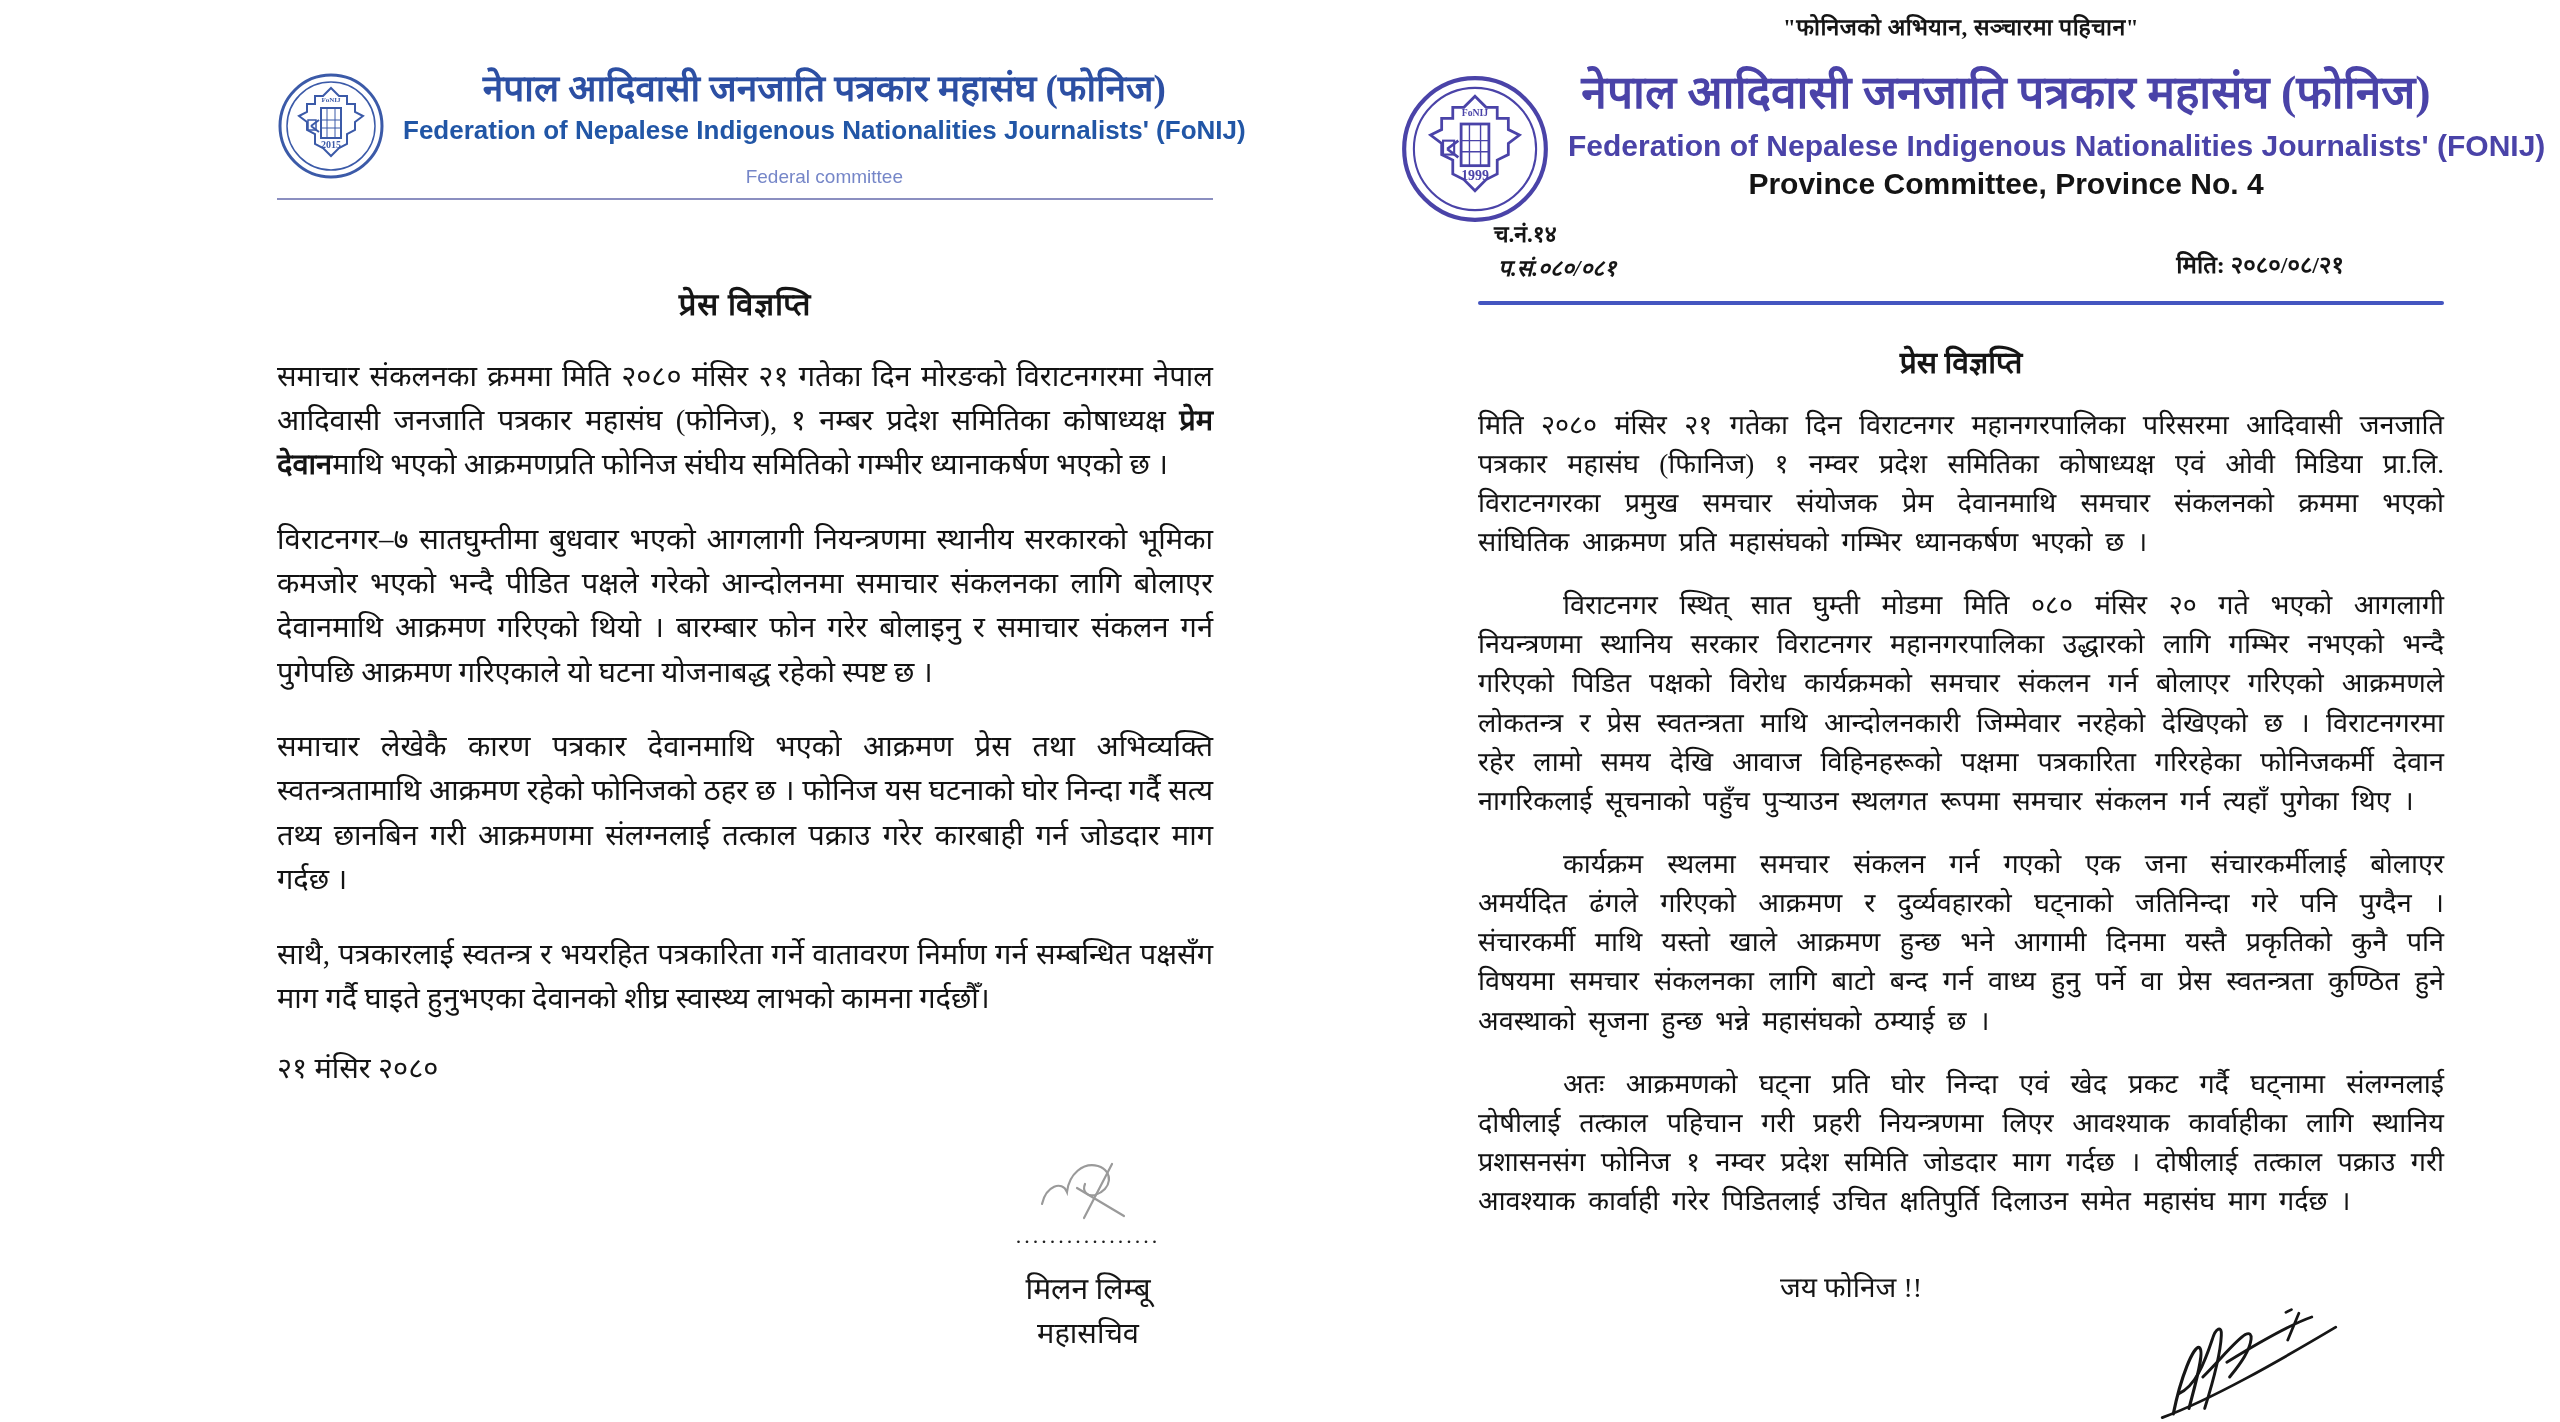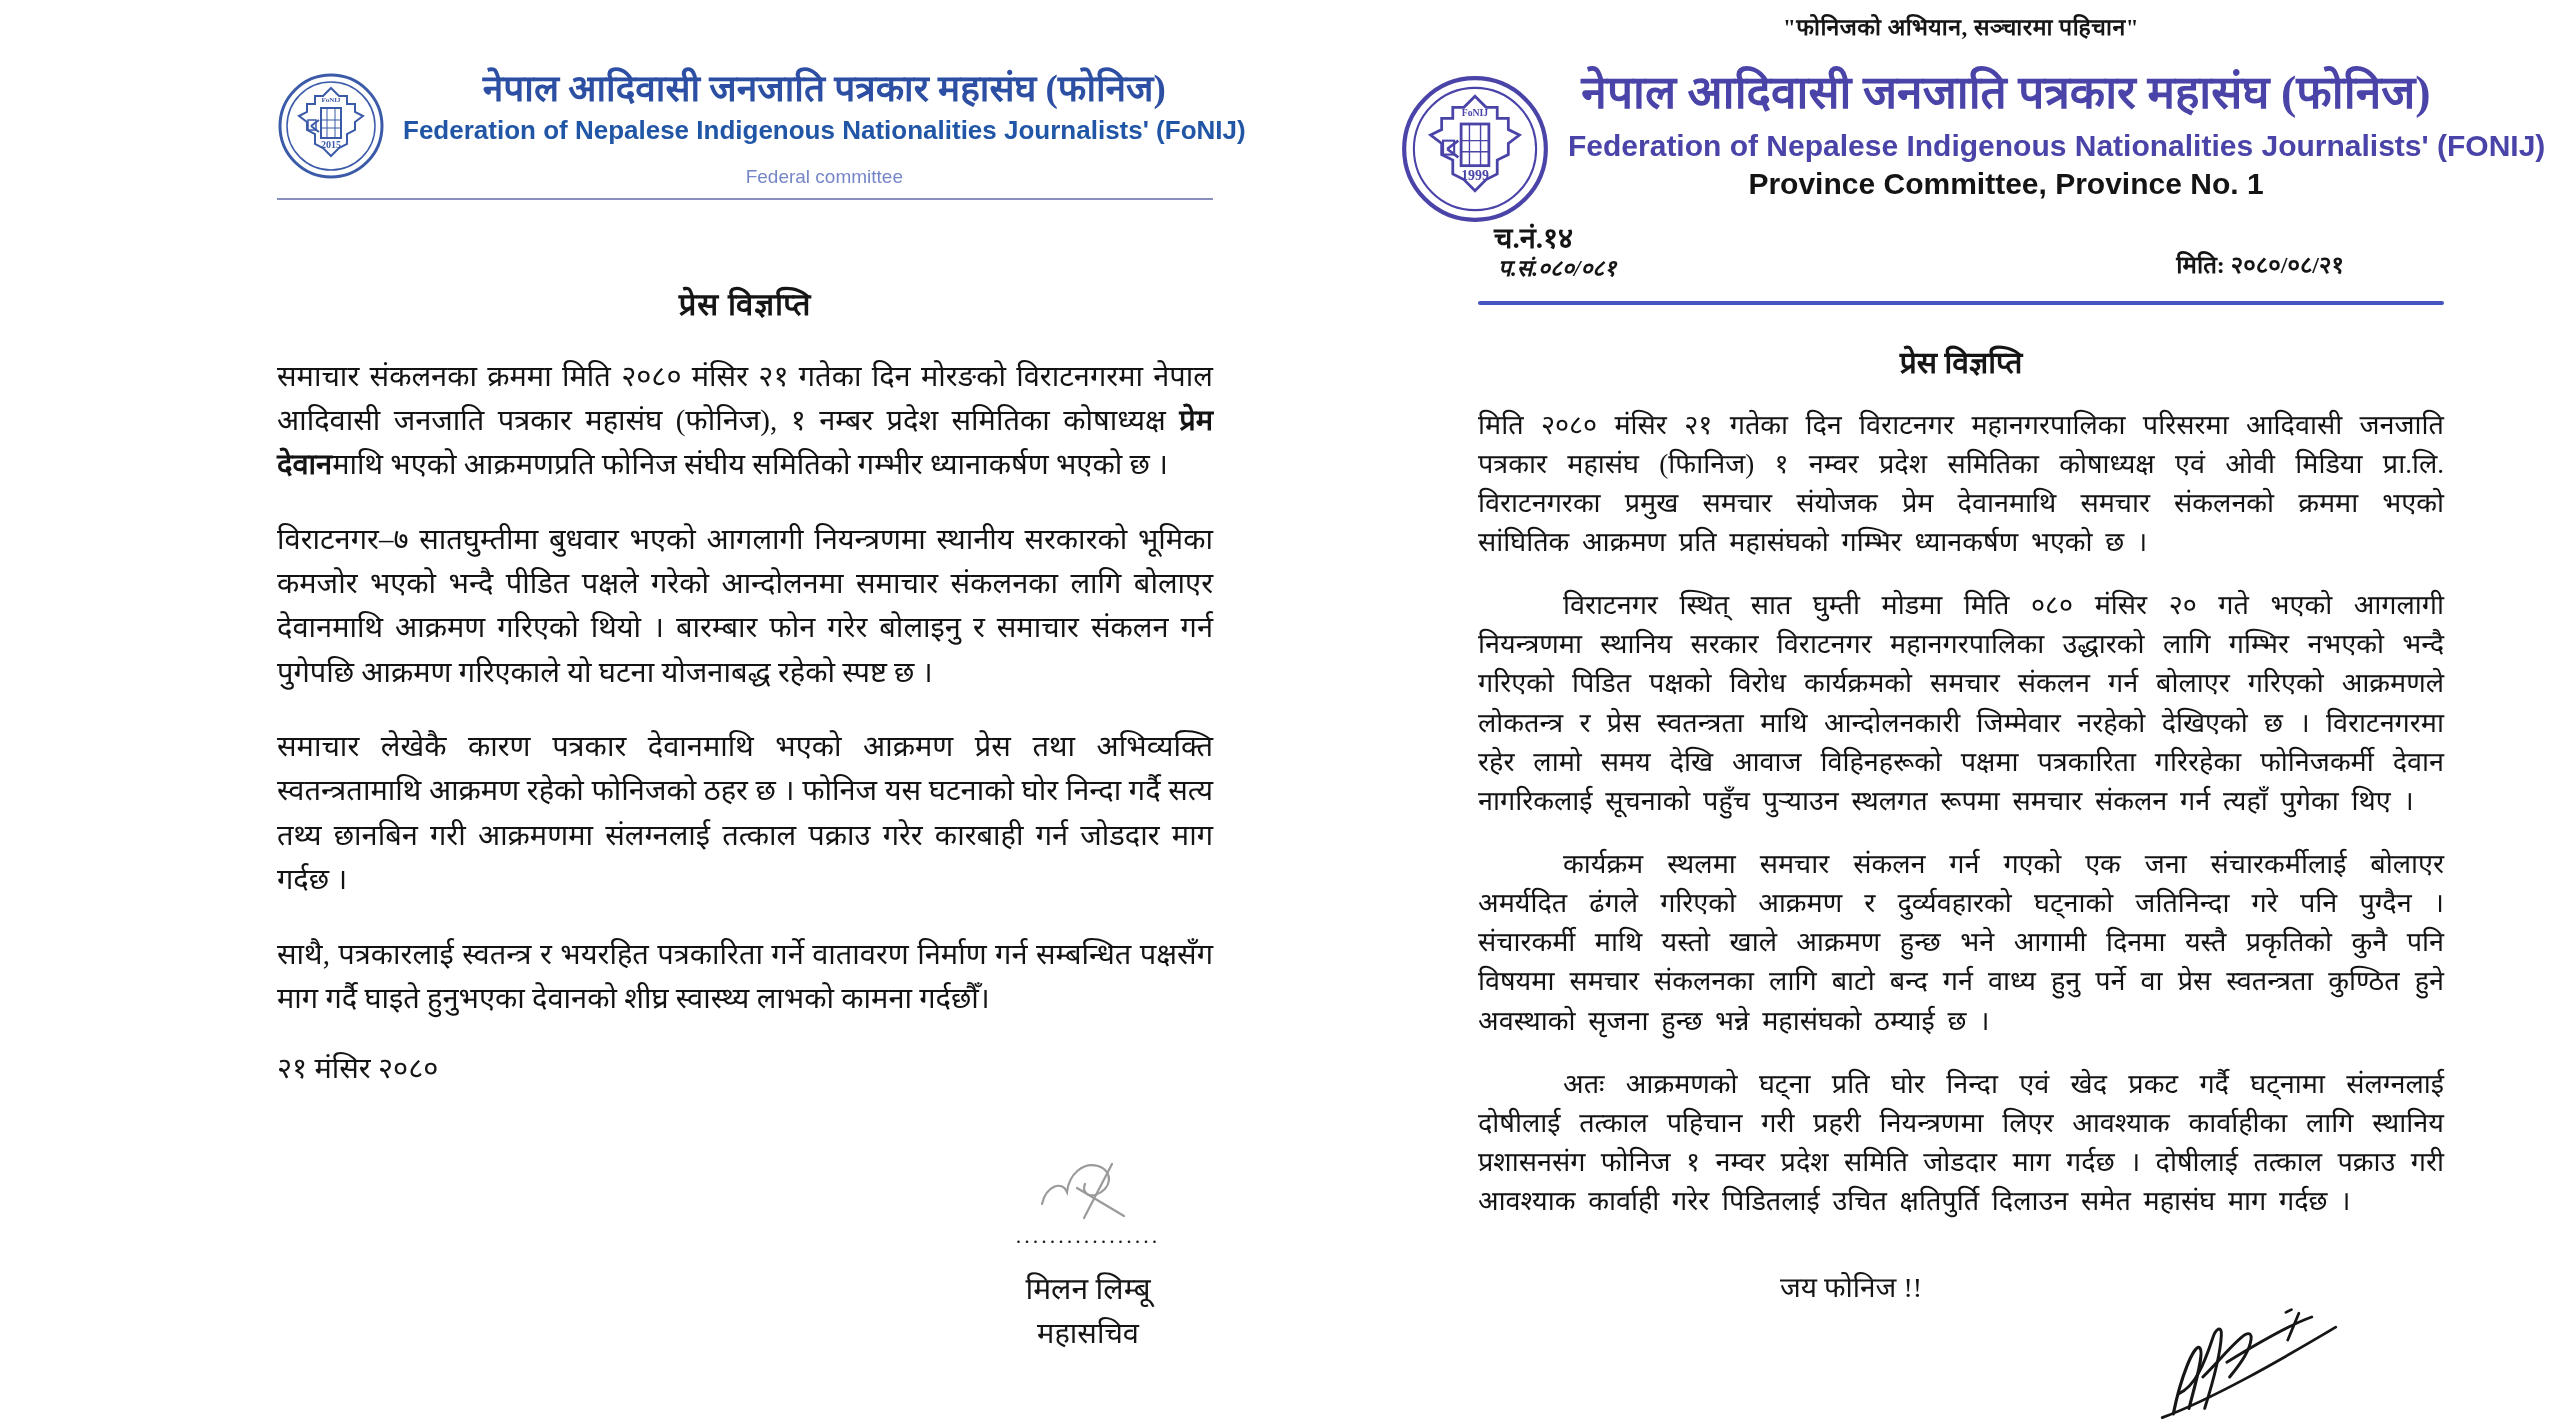--- a/index.html
+++ b/index.html
@@ -31,21 +31,21 @@
   
   .r-slogan { text-align:center; font-size:23px; font-weight:bold; letter-spacing:0.5px; }
   .r-header { position:relative; margin-top:26px; padding-left:90px; }
   .r-logo { position:absolute; left:-78px; top:6px; }
   .r-np { text-align:center; font-size:46px; font-weight:bold; color:#4a43a8; line-height:1.1; white-space:nowrap; }
   .r-en { text-align:center; font-size:30px; font-weight:bold; color:#4a43a8; margin-top:10px;
           font-family:"Liberation Sans","DejaVu Sans",sans-serif; white-space:nowrap; }
   .r-comm { text-align:center; font-size:30px; font-weight:bold; color:#141414; margin-top:4px;
             font-family:"Liberation Sans","DejaVu Sans",sans-serif; }
   .r-refs { position:relative; margin-top:16px; height:72px; }
-  .r-refno  { position:absolute; left:16px; top:0;  font-size:29px; font-weight:bold; }
+  .r-refno  { position:absolute; left:16px; top:0;  font-size:23px; font-weight:bold; }
   .r-letno  { position:absolute; left:20px; top:34px; font-size:23px; font-weight:bold;font-style:italic; }
   .r-date   { position:absolute; right:100px; top:30px; font-size:24px; font-weight:bold; }
   .r-rule { height:4px; background:#4455c0; margin-top:12px; border-radius:2px; }
   .r-press-title { text-align:center; font-weight:bold; font-size:30px; margin-top:36px; }
   .r-body p { font-size:27px; line-height:1.45; text-align:justify; word-spacing:6px;
               margin-top:24px; color:#131313; }
   .r-body p.indent { text-indent:85px; }
   .r-closing { text-align:center; font-size:28px; margin-top:46px; padding-right:220px; }
   .r-sig { width:310px; margin-left:auto; margin-right:40px; margin-top:0; text-align:center; }
   .r-sig .name { font-size:29px; margin-top:-4px; }
@@ -114,21 +114,21 @@
         <rect x="44" y="36" width="20" height="30" fill="none" stroke="#4a43a8" stroke-width="2"></rect>
         <path d="M44 48 h20 M44 56 h20 M50 36 v30 M58 36 v30" stroke="#4a43a8" stroke-width="1"></path>
         <path d="M34 54 l8 -6 M34 54 l8 6" stroke="#4a43a8" stroke-width="2" fill="none"></path>
         <rect x="31" y="48" width="8" height="10" fill="none" stroke="#4a43a8" stroke-width="1.5"></rect>
         <text x="54" y="30" text-anchor="middle" font-size="7" fill="#4a43a8" font-weight="bold">FoNIJ</text>
         <text x="54" y="76" text-anchor="middle" font-size="10" fill="#4a43a8" font-weight="bold">1999</text>
       </svg>
     </div>
     <div class="r-np">नेपाल आदिवासी जनजाति पत्रकार महासंघ (फोनिज)</div>
     <div class="r-en">Federation of Nepalese Indigenous Nationalities Journalists' (FONIJ)</div>
-    <div class="r-comm">Province Committee, Province No. 1</div>
+    <div class="r-comm">Province Committee, Province No. 4</div>
   </div>
 
   <div class="r-refs">
     <div class="r-refno">च.नं.१४</div>
     <div class="r-letno">प.सं.०८०/०८१</div>
     <div class="r-date">मिति: २०८०/०८/२१</div>
   </div>
   <div class="r-rule"></div>
 
   <div class="r-press-title">प्रेस विज्ञप्ति</div>

